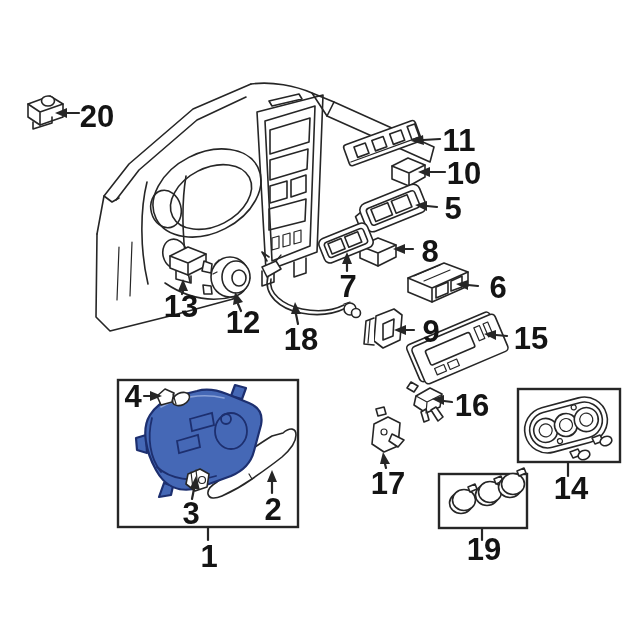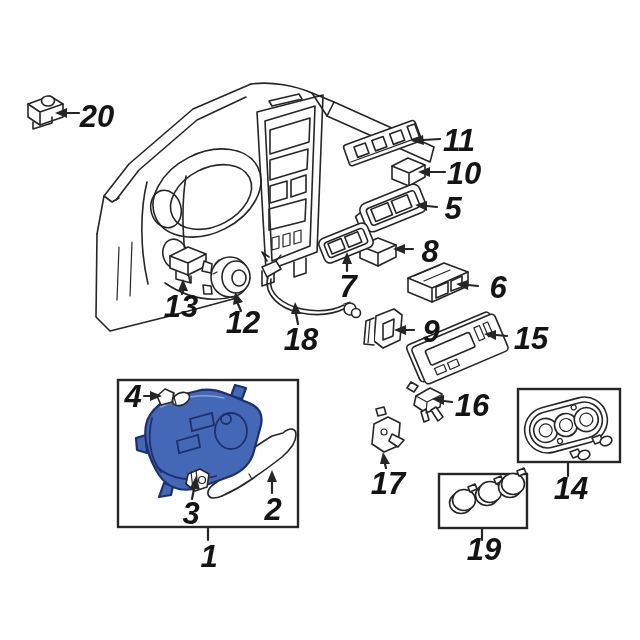--- a/index.html
+++ b/index.html
@@ -6,21 +6,21 @@
     --ink:#262626;
     --hl:#4568b6;
     --hld:#1d2f6f;
     --hll:#8aa2d8;
     --lbl:#141414;
     --bg:#ffffff;
   }
   html,body{margin:0;padding:0;background:#fff;}
   .stage{
     position:relative;width:640px;height:584px;background:var(--bg);
-    font-family:"Liberation Sans",sans-serif;overflow:hidden;font-style:italic;
+    font-family:"Liberation Sans",sans-serif;overflow:hidden;
   }
   svg{display:block}
   .ln{fill:none;stroke:var(--ink);stroke-width:1.6;stroke-linejoin:round;stroke-linecap:round}
   .lnf{fill:#ffffff;stroke:var(--ink);stroke-width:1.6;stroke-linejoin:round;stroke-linecap:round}
   .thin{fill:none;stroke:var(--ink);stroke-width:1.2;stroke-linejoin:round;stroke-linecap:round}
   .box{fill:none;stroke:var(--ink);stroke-width:2.4}
   .arr{fill:none;stroke:var(--ink);stroke-width:2.2;stroke-linecap:round}
   .ah{fill:var(--ink);stroke:none}
   .lbl{font-family:"Liberation Sans",sans-serif;font-size:31px;font-weight:700;fill:var(--lbl)}
   .clu{fill:var(--hl);stroke:var(--hld);stroke-width:2.2;stroke-linejoin:round}

